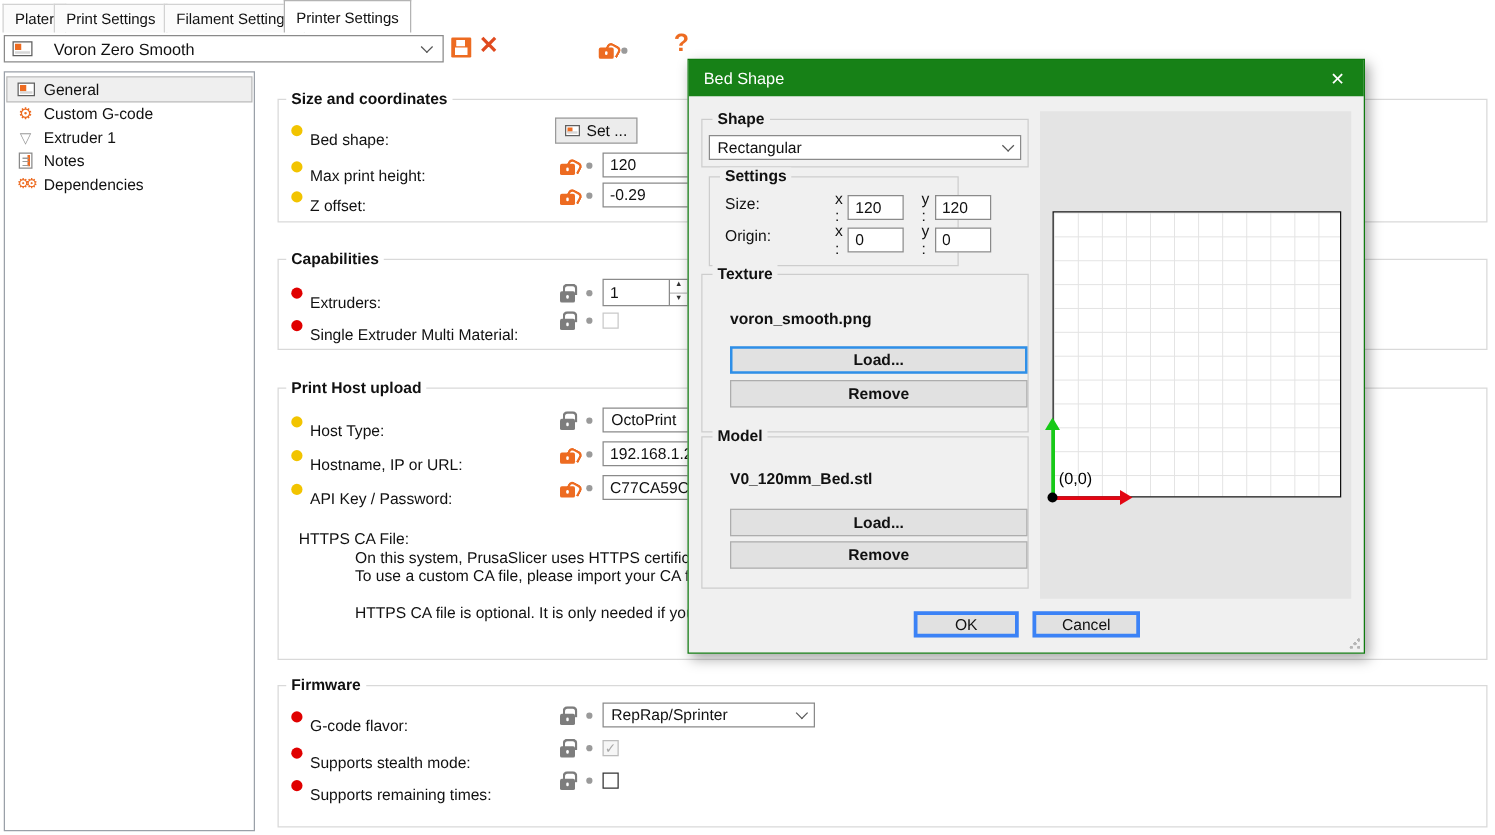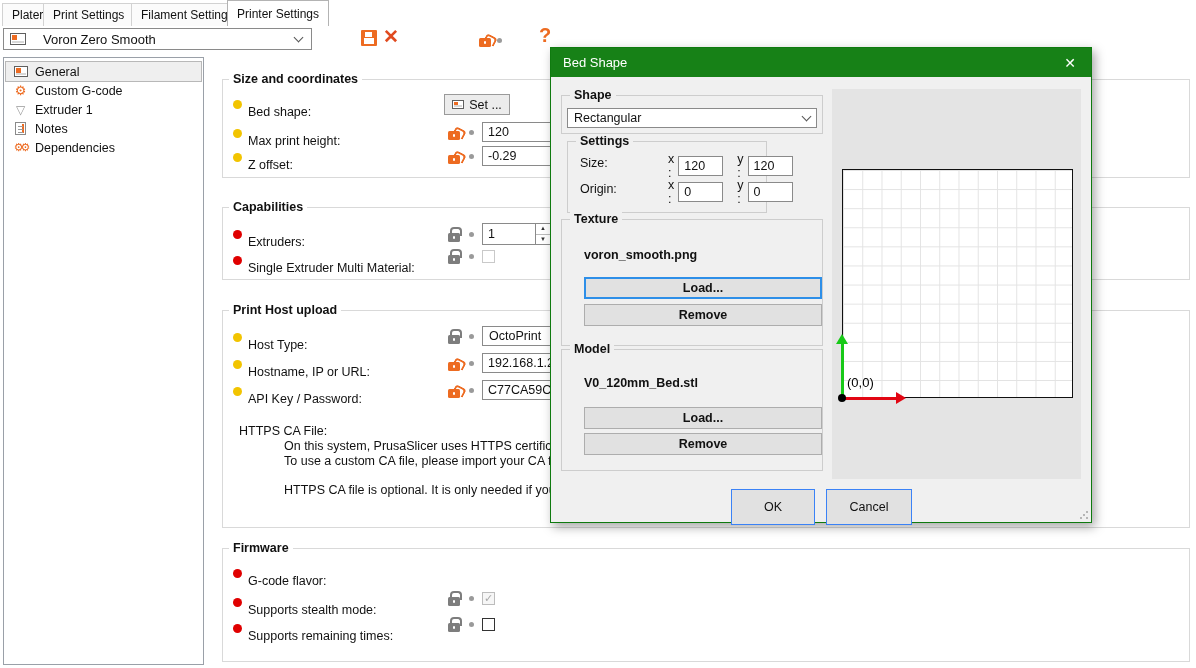--- a/index.html
+++ b/index.html
@@ -7,21 +7,21 @@
   body { position:relative; overflow:hidden; background:#fff;
          font-family:"Liberation Sans", sans-serif; font-size:12.5px; color:#111; }
 
   
   .tabbar { position:absolute; left:0; top:0; width:100%; height:26px; background:#fff; }
   .tab { position:absolute; top:3px; height:23px; display:inline-flex; align-items:center;
          padding:0 9px; font-size:12px; background:#fbfbfb; border:1px solid #d2d2d2; border-bottom:none; }
   .tab.active { top:0; height:26px; background:#fff; border-color:#b3b3b3; z-index:2; }
 
   
-  .preset-combo { position:absolute; left:3px; top:28px; width:309px; height:22px;
+  .preset-combo { position:absolute; left:3px; top:28px; width:352px; height:22px;
                   background:#fff; border:1px solid #8a8a8a; display:flex; align-items:center; }
   .bedicon { width:16px; height:12px; border:1px solid #5f5f5f; background:#fff; position:relative; flex:none; }
   .bedicon::before { content:''; position:absolute; left:1px; top:1px; width:5px; height:5px; background:#ed6b21; }
   .bedicon::after  { content:''; position:absolute; left:1px; right:1px; bottom:1px; height:2px; background:#d7d7d7; }
   .preset-combo .bedicon { margin-left:6px; }
   .preset-text { margin-left:17px; font-size:13px; }
   .chev { width:7px; height:7px; border-right:1.6px solid #555; border-bottom:1.6px solid #555;
           transform:rotate(45deg); margin-top:-4px; flex:none; }
   .preset-combo .chev { margin-left:auto; margin-right:9px; }
 
@@ -87,21 +87,21 @@
   .dlg-title { height:29px; background:#178117; color:#fff; display:flex; align-items:center;
                padding-left:12px; font-size:13px; }
   .dlg-close { margin-left:auto; width:42px; height:29px; display:flex; align-items:center;
                justify-content:center; font-size:14px; color:#fff; }
   .dgroup { position:absolute; border:1px solid #cdcdcd; }
   .dgroup-title { position:absolute; top:-8px; left:8px; background:#f0f0f0; padding:0 4px; font-weight:bold; }
   .dbtn { position:absolute; left:22px; width:238px; height:22px; background:#e1e1e1; border:1px solid #adadad;
           display:flex; align-items:center; justify-content:center; font-weight:bold; }
   .dbtn.focused { border:2px solid #2e8fe8; }
   .fname { position:absolute; left:22px; font-weight:bold; }
-  .okbtn { position:absolute; height:36px; background:#e1e1e1; border:1px solid #3b82f6;
+  .okbtn { position:absolute; height:21px; background:#e1e1e1; border:3px solid #3b82f6;
            display:flex; align-items:center; justify-content:center; }
   .xy { display:flex; align-items:center; position:absolute; }
   .xy .txt { width:45px; height:20px; }
   .xy .tag { margin-right:4px; }
 
   
   .preview { position:absolute; left:281px; top:41px; width:249px; height:390px; background:#e4e4e4; }
   .bed { position:absolute; left:10px; top:80px; width:231px; height:229px; background:#fff; border:1.5px solid #101010;
          background-image:linear-gradient(to right,#e3e3e3 1px,transparent 1px),
                           linear-gradient(to bottom,#e3e3e3 1px,transparent 1px);
@@ -270,20 +270,28 @@
   <div class="httpnote" style="left:61px;top:143px">To use a custom CA file, please import your CA file into Certificate Store / Keychain.</div>
   <div class="httpnote" style="left:61px;top:172px">HTTPS CA file is optional. It is only needed if you use HTTPS with a self-signed certificate.</div>
 </div>
 
 <div class="group" style="top:548px;height:114px">
   <span class="group-title">Firmware</span>
   <div class="row" style="top:13px">
     <span class="bullet expert"></span>
     <span class="lbl">G-code flavor:</span>
   </div>
+  <div class="ctrl" style="left:225px;top:13px">
+    <span class="lock"></span>
+    <span class="graydot" style="margin-left:9px"></span>
+    <div class="combo" style="margin-left:8px;width:170px">
+      <span>RepRap/Sprinter</span>
+      <span class="chev"></span>
+    </div>
+  </div>
   <div class="row" style="top:42px">
     <span class="bullet expert"></span>
     <span class="lbl">Supports stealth mode:</span>
   </div>
   <div class="ctrl" style="left:225px;top:42px">
     <span class="lock"></span>
     <span class="graydot" style="margin-left:9px"></span>
     <span class="checkbox checked-disabled" style="margin-left:8px">✓</span>
   </div>
   <div class="row" style="top:68px">

